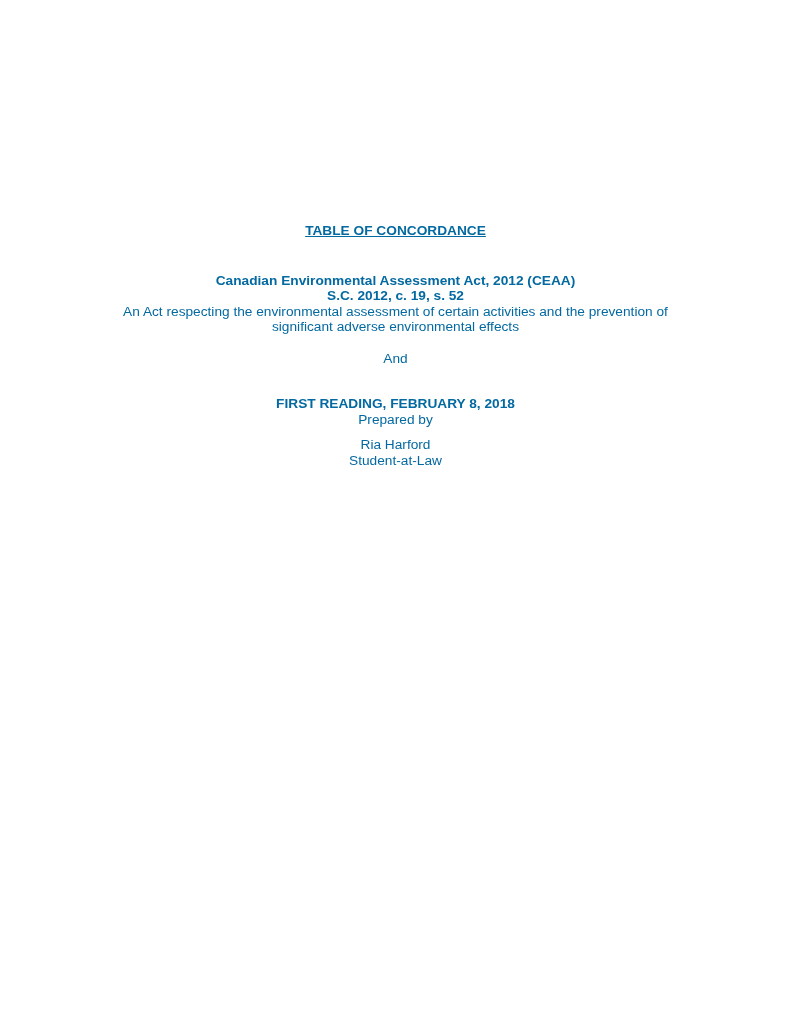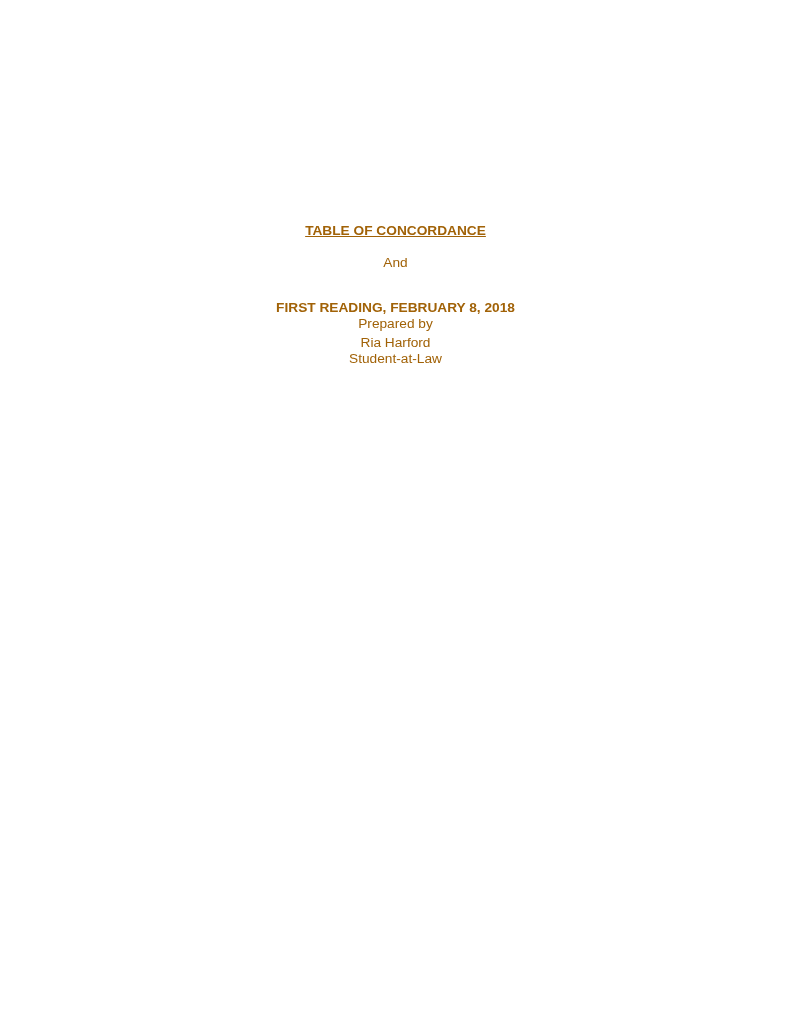--- a/index.html
+++ b/index.html
@@ -5,21 +5,21 @@
   * { margin: 0; padding: 0; box-sizing: border-box; }
   html, body {
     background: #ffffff;
   }
   .page {
     position: relative;
     width: 791px;
     height: 1024px;
     margin: 0 auto;
     background: #ffffff;
-    color: #a16207;
+    color: #0369a1;
     font-family: "Liberation Sans", "DejaVu Sans", sans-serif;
     font-size: 13.7px;
     line-height: 15.5px;
     overflow: hidden;
   }
   .content {
     padding-top: 223px;
     width: 680px;
     margin: 0 auto;
     text-align: center;
@@ -28,31 +28,37 @@
   .bold { font-weight: bold; }
   .doc-title {
     font-weight: bold;
     text-decoration: underline;
   }
   .act-block     { margin-top: 34px; }
   .conjunction   { margin-top: 16px; }
   .bill-block    { margin-top: 21px; }
   .reading-line  { margin-top: 30px; }
   .prepared-line { }
-  .author-block  { margin-top: 4px; text-align: center; }
+  .author-block  { margin-top: 10px; text-align: center; }
   .date-line     { margin-top: 17px; }
 </style>
 </head>
 <body>
 
 <div class="page">
   <div class="content">
 
     <div class="doc-title">TABLE OF CONCORDANCE</div>
 
+    <div class="act-block">
+      <div class="bold">Canadian Environmental Assessment Act, 2012 (CEAA)</div>
+      <div class="bold">S.C. 2012, c. 19, s. 52</div>
+      <div class="block">An Act respecting the environmental assessment of certain activities and the prevention of
+significant adverse environmental effects</div>
+    </div>
 
     <div class="conjunction">And</div>
 
     <div class="bill-block">
     </div>
 
     <div class="reading-line bold">FIRST READING, FEBRUARY 8, 2018</div>
 
     <div class="prepared-line">Prepared by</div>
 

